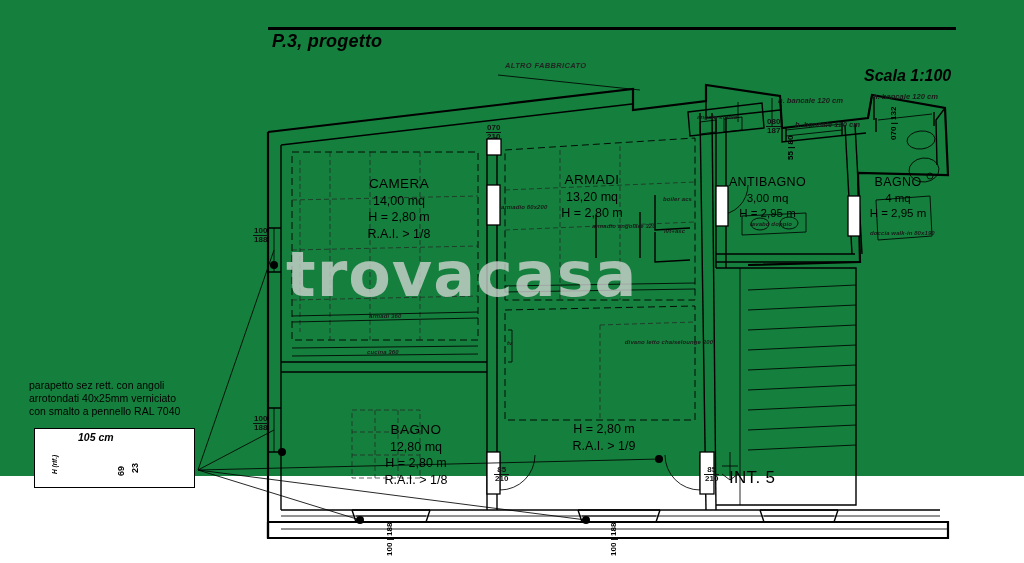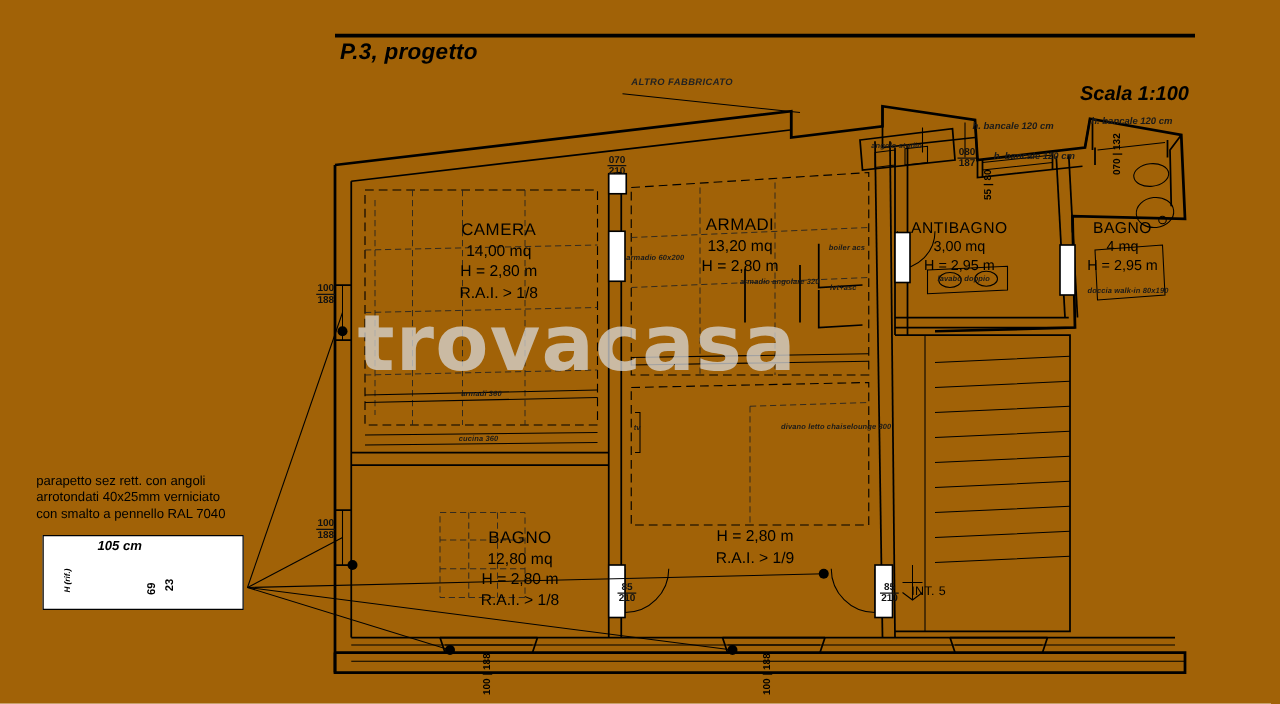--- a/index.html
+++ b/index.html
@@ -1,17 +1,17 @@
 <!DOCTYPE html>
 <html><head>
 <meta charset="utf-8">
 <style>
   html,body{margin:0;padding:0;background:#ffffff;}
   body{width:1024px;height:563px;overflow:hidden;font-family:"Liberation Sans",sans-serif;color:#000;}
-  #stage{position:relative;width:1024px;height:563px;background:#a16207;}
+  #stage{position:relative;width:1024px;height:476px;background:#15803d;}
 
   
   .hdr-rule{position:absolute;left:268px;top:27px;width:688px;height:3px;background:#000;}
   .title{position:absolute;left:272px;top:31px;font-size:18px;font-style:italic;font-weight:700;letter-spacing:.2px;}
   .scale{position:absolute;left:864px;top:31px;font-size:16px;font-style:italic;font-weight:700;margin-top:36px;}
 
   .altro{position:absolute;left:505px;top:61px;font-size:7.5px;font-style:italic;font-weight:700;letter-spacing:.35px;color:#222;}
 
   
   .room{position:absolute;text-align:center;line-height:1.32;}
@@ -26,21 +26,21 @@
   .tiny9{position:absolute;font-size:7.6px;font-style:italic;font-weight:700;color:#1a1a1a;white-space:nowrap;}
 
   
   .frac{position:absolute;font-size:8px;font-weight:700;text-align:center;line-height:1.0;color:#111;}
   .frac .a{display:block;padding:0 1px;}
   .frac .b{display:block;border-top:1px solid #111;padding:0 1px;}
 
   
   .vfrac{position:absolute;font-size:8px;font-weight:700;line-height:1;transform:rotate(-90deg);transform-origin:left top;white-space:nowrap;}
 
-  .intlbl{position:absolute;font-size:10px;letter-spacing:.3px;}
+  .intlbl{position:absolute;font-size:17px;letter-spacing:.3px;}
 
   
   .detail-note{position:absolute;left:29px;top:379px;font-size:10.5px;line-height:1.26;white-space:nowrap;}
   .detail-box{position:absolute;left:34px;top:428px;width:159px;height:58px;border:1px solid #000;background:#fff;}
   .dim105{position:absolute;left:78px;top:431px;font-size:10.5px;font-style:italic;font-weight:700;}
 
   
   .wm{position:absolute;left:286px;top:238px;width:470px;height:80px;font-family:"DejaVu Sans",sans-serif;font-size:62px;font-weight:700;color:#d8d8d8;letter-spacing:1px;opacity:.75;user-select:none;}
 
   svg.plan{position:absolute;left:0;top:0;width:1024px;height:563px;}

